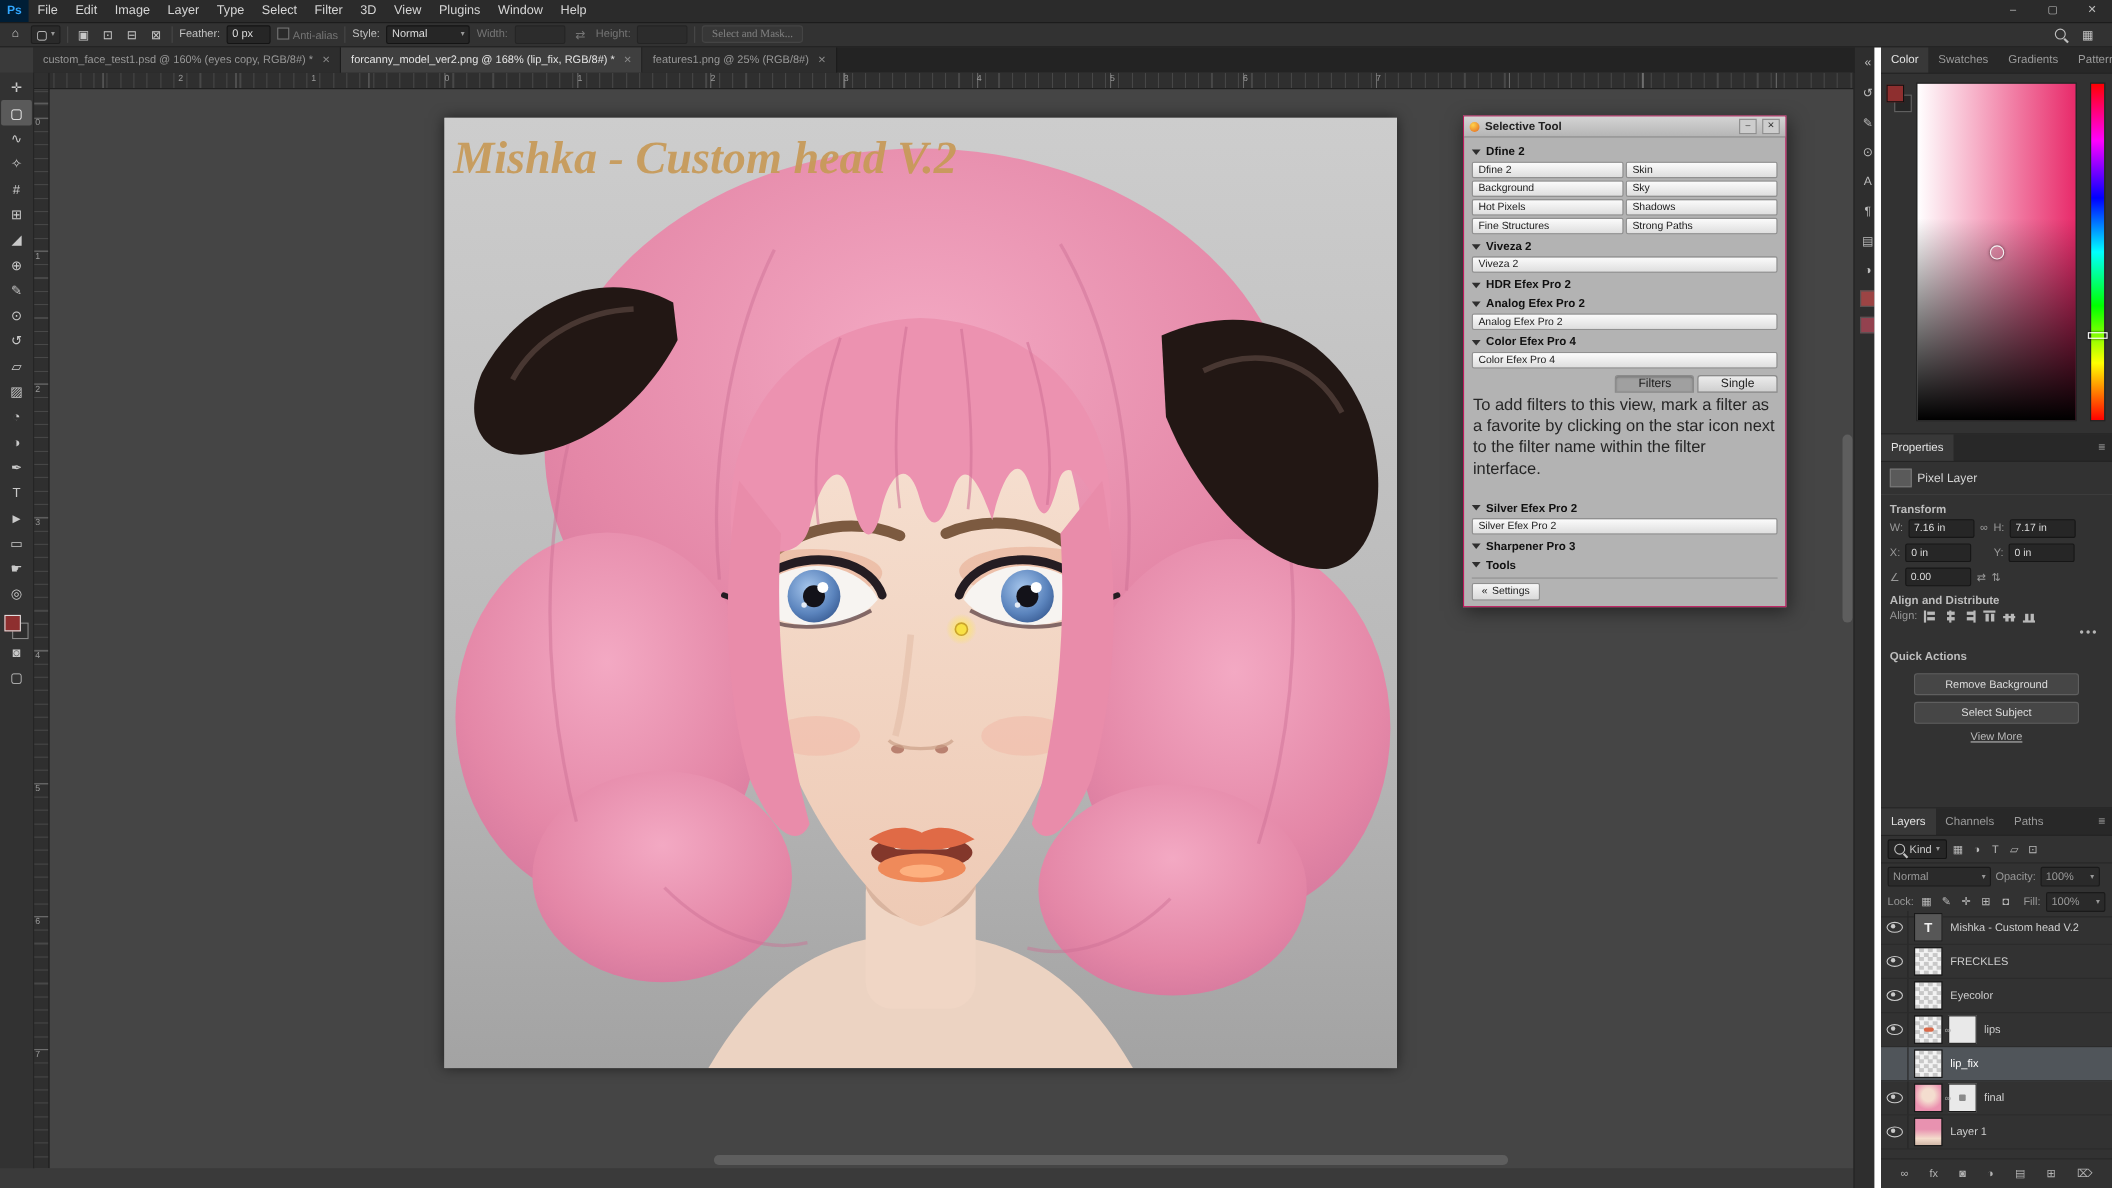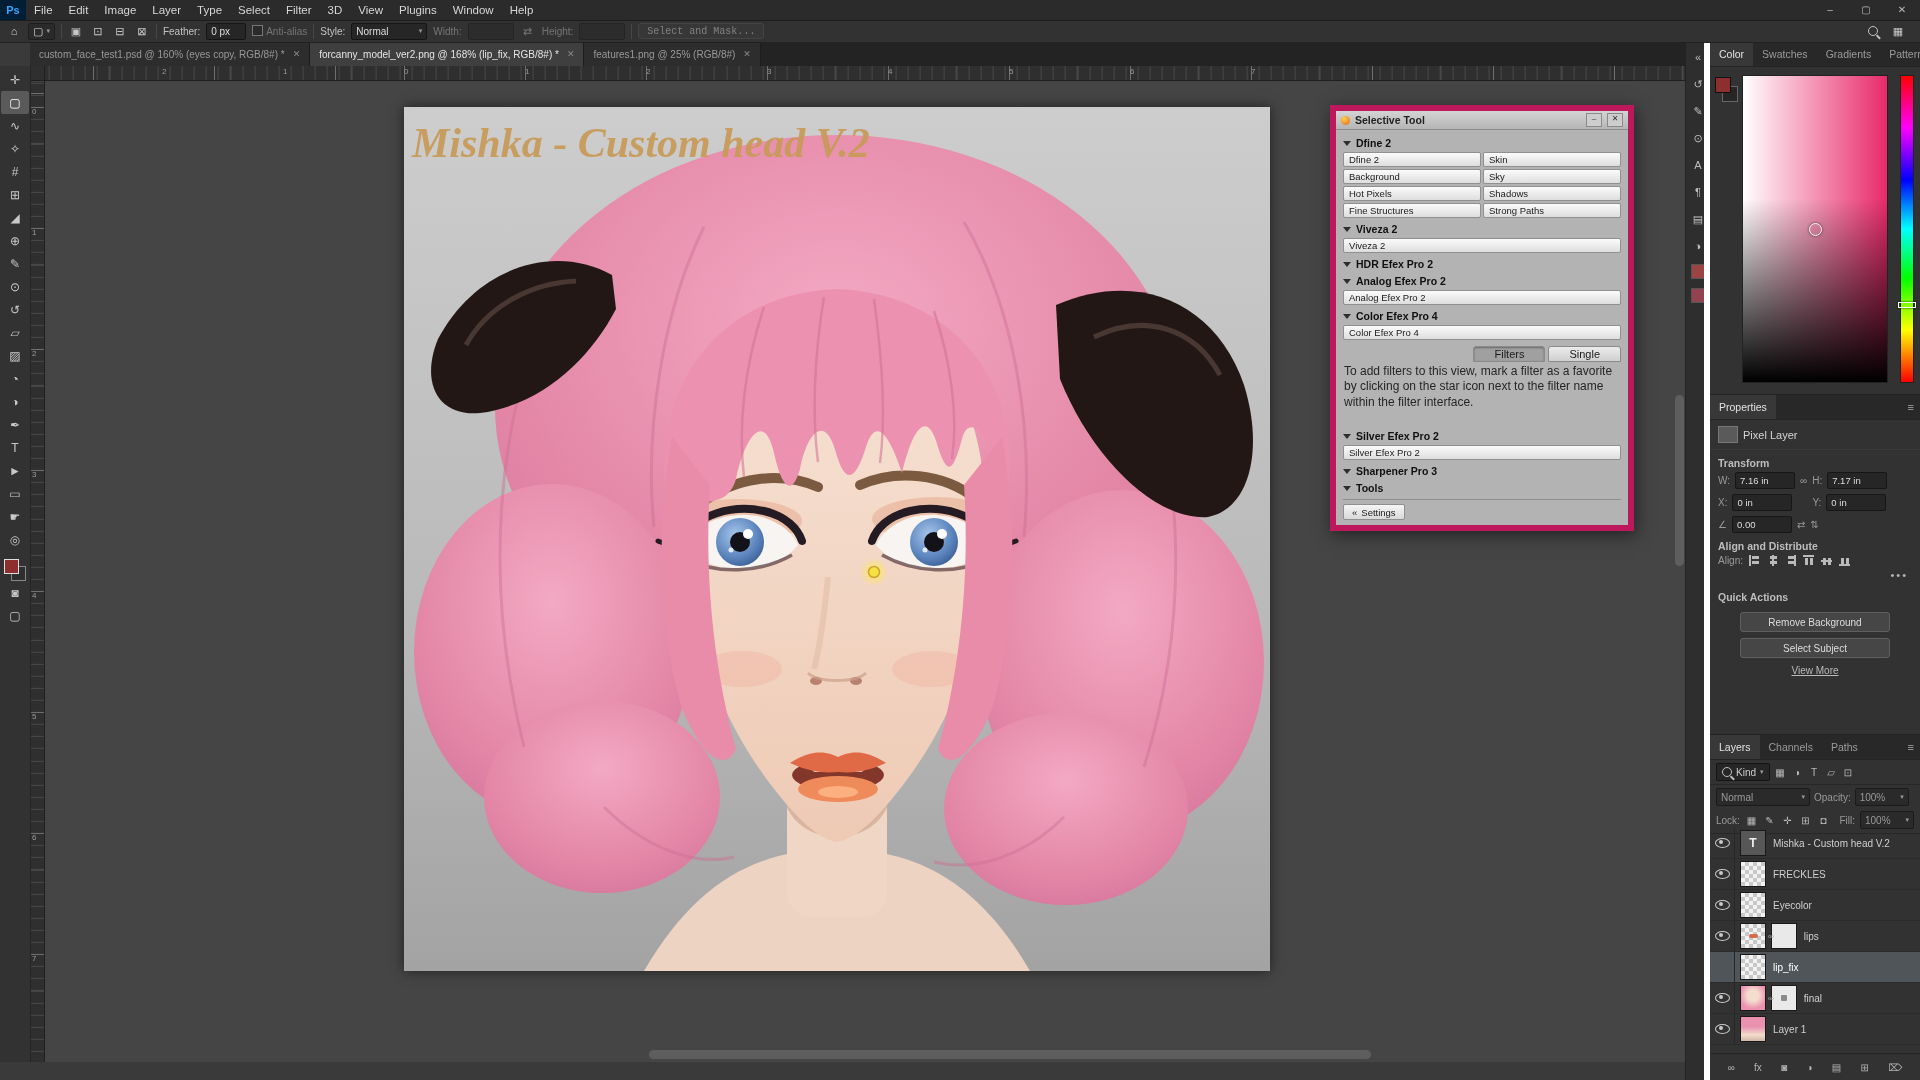--- a/index.html
+++ b/index.html
@@ -20,21 +20,21 @@
   .optionsbar{position:absolute;left:0;top:20px;right:0;height:22px;background:#323232;border-bottom:1px solid #222;
               display:flex;align-items:center;gap:6px;padding:0 6px;z-index:39}
   .sep{width:1px;height:15px;background:#474747}
   .ob-label{font-size:10px;color:#c2c2c2}
   .dim{opacity:.45}
   .ob-field{height:15px;min-width:30px;background:#262626;border:1px solid #141414;border-radius:2px;
             font-size:10px;color:#ddd;display:inline-flex;align-items:center;padding:0 4px;gap:3px}
   .w70{width:66px;justify-content:space-between}
   .w40{width:36px}
   .ob-btn{height:16px;background:#3f3f3f;border:1px solid #5a5a5a;border-radius:3px;color:#ddd;
-          font-size:10px;padding:0 8px;font-family:Liberation Mono, monospace}
+          font-size:10px;padding:0 8px;font-family:Liberation Serif, serif}
   .ob-ic{color:#c6c6c6;font-size:11px;width:16px;text-align:center}
   .ob-chip{display:flex;align-items:center;gap:3px;padding:1px 4px;border:1px solid #1e1e1e;background:#2a2a2a;
            border-radius:2px;color:#ddd}
   .caret{font-size:7px;color:#999}
   .cb{display:inline-block;width:9px;height:9px;border:1px solid #777;background:#2a2a2a;margin-right:3px;vertical-align:-1px}
   .ob-right{margin-left:auto;display:flex;gap:12px;align-items:center;padding-right:8px}
   .mag{display:inline-block;width:8px;height:8px;border:1.5px solid #c0c0c0;border-radius:50%;position:relative}
   .mag::after{content:"";position:absolute;width:5px;height:1.5px;background:#c0c0c0;transform:rotate(45deg);right:-4px;bottom:-2px}
 
   
@@ -65,38 +65,38 @@
     background-position:0 27px,0 2.9px}
   .corner{position:absolute;left:0;top:0;width:14px;height:14px;background:#2f2f2f;border-right:1px solid #1f1f1f;border-bottom:1px solid #1f1f1f}
   .rlab{position:absolute;font-size:8px;color:#9a9a9a;top:1px}
   .rlabv{position:absolute;font-size:8px;color:#9a9a9a;left:2px}
   .doc{position:absolute;left:374px;top:41px;width:866px;height:864px;box-shadow:0 0 12px rgba(0,0,0,.55);background:#c9c9c9}
   .doc svg{display:block}
   .hscroll{position:absolute;left:619px;bottom:3px;width:722px;height:9px;background:#616161;border-radius:5px;opacity:.9}
   .vscroll{position:absolute;right:2px;top:329px;width:9px;height:171px;background:#616161;border-radius:5px;opacity:.9}
 
   
-  .nik{position:absolute;left:1330px;top:105px;width:292px;background:#b3b3b3;border:6px solid #be185d;
+  .nik{position:absolute;left:1330px;top:105px;width:292px;background:#b3b3b3;border:1px solid #be185d;
        box-shadow:2px 4px 16px rgba(0,0,0,.5);z-index:45;font-size:10px;color:#1b1b1b}
   .nik-tb{height:18px;background:linear-gradient(#d4d4d4,#b5b5b5);border-bottom:1px solid #8c8c8c;
           display:flex;align-items:center;padding:0 5px;gap:5px}
   .nik-dot{width:9px;height:9px;border-radius:50%;background:radial-gradient(circle at 35% 30%,#ffd24a,#e2641f)}
   .nik-title{font-size:10.5px;font-weight:bold;color:#222;flex:1}
   .nik-win{width:14px;height:12px;border:1px solid #8a8a8a;background:#cdcdcd;font-size:8px;line-height:10px;text-align:center;color:#333}
   .nik-body{padding:2px 7px 5px}
   .nk-h{display:flex;align-items:center;gap:5px;margin:5px 0 3px;font-size:10.5px;font-weight:bold;color:#101010}
   .nk-h .tri{width:0;height:0;border-left:4px solid transparent;border-right:4px solid transparent;border-top:5px solid #2e2e2e}
   .nk-grid{display:grid;grid-template-columns:1fr 1fr;gap:2px}
   .nk-col{display:flex;flex-direction:column;gap:2px}
   .nk-btn{height:13px;background:linear-gradient(#fbfbfb,#dedede);border:1px solid #909090;border-radius:2px;
           display:flex;align-items:center;padding:0 5px;font-size:9.5px;color:#1a1a1a;white-space:nowrap;overflow:hidden}
   .nk-tabs{display:flex;justify-content:flex-end;gap:3px;margin:6px 0 2px}
   .nk-tab{padding:1px 20px;border:1px solid #8a8a8a;border-radius:3px 3px 0 0;background:linear-gradient(#ececec,#cfcfcf);font-size:11px}
   .nk-tab.active{background:#a0a0a0;box-shadow:inset 0 1px 2px rgba(0,0,0,.35)}
-  .nk-info{font-size:12px;color:#262626;line-height:1.28;margin:1px 1px 20px}
+  .nk-info{font-size:15px;color:#262626;line-height:1.28;margin:1px 1px 20px}
   .nik-foot{border-top:1px solid #8f8f8f;margin-top:5px;padding-top:4px;display:flex}
   .nik-set{height:14px;display:flex;align-items:center;gap:4px;padding:0 8px;background:linear-gradient(#f6f6f6,#d9d9d9);
            border:1px solid #8f8f8f;border-radius:2px;font-size:9.5px}
 
   
   .strip{position:absolute;right:210px;top:42px;width:24px;bottom:0;background:#2e2e2e;border-left:1px solid #232323;
          display:flex;flex-direction:column;align-items:center;gap:9px;padding-top:6px;z-index:36}
   .si{width:18px;height:18px;display:flex;align-items:center;justify-content:center;color:#bdbdbd;font-size:11px;flex:none}
   .chip{width:13px;height:13px;border:1px solid #555;flex:none}
 

